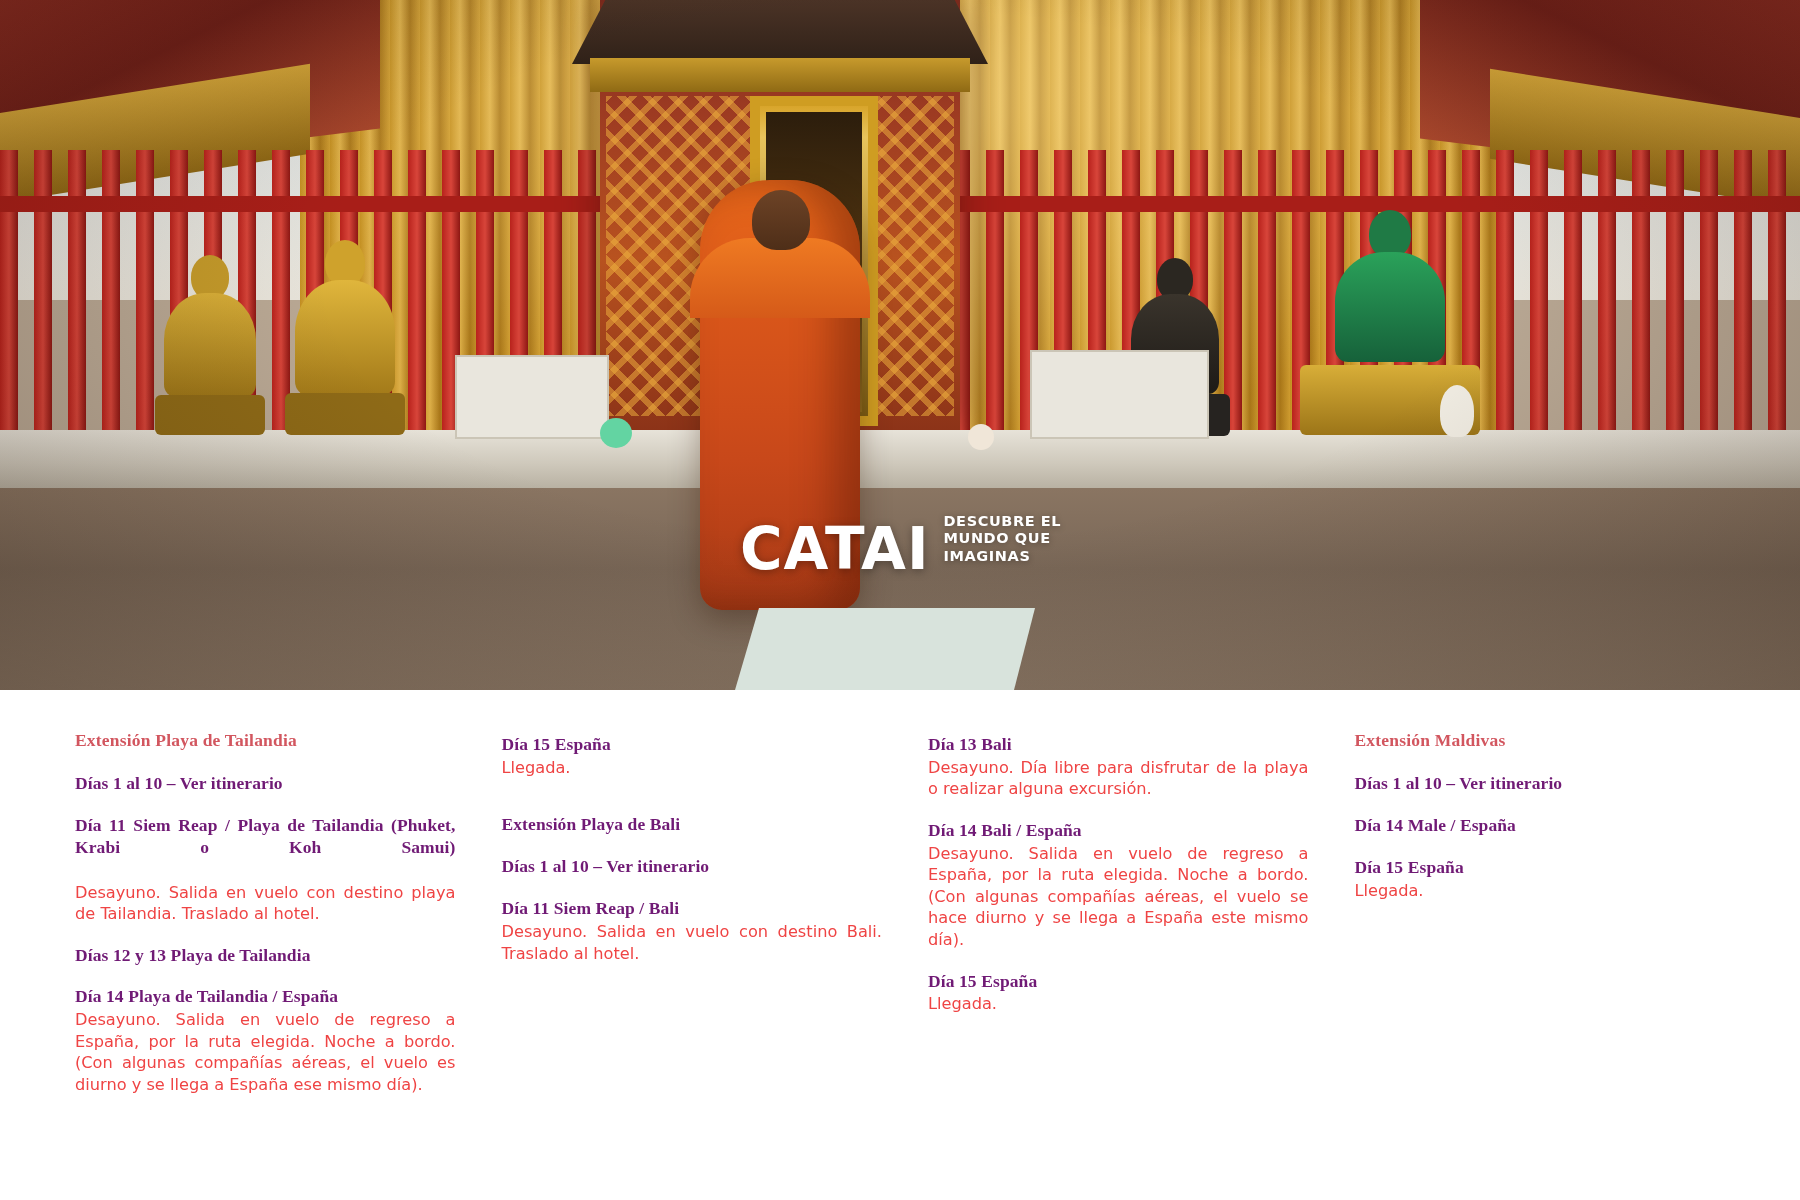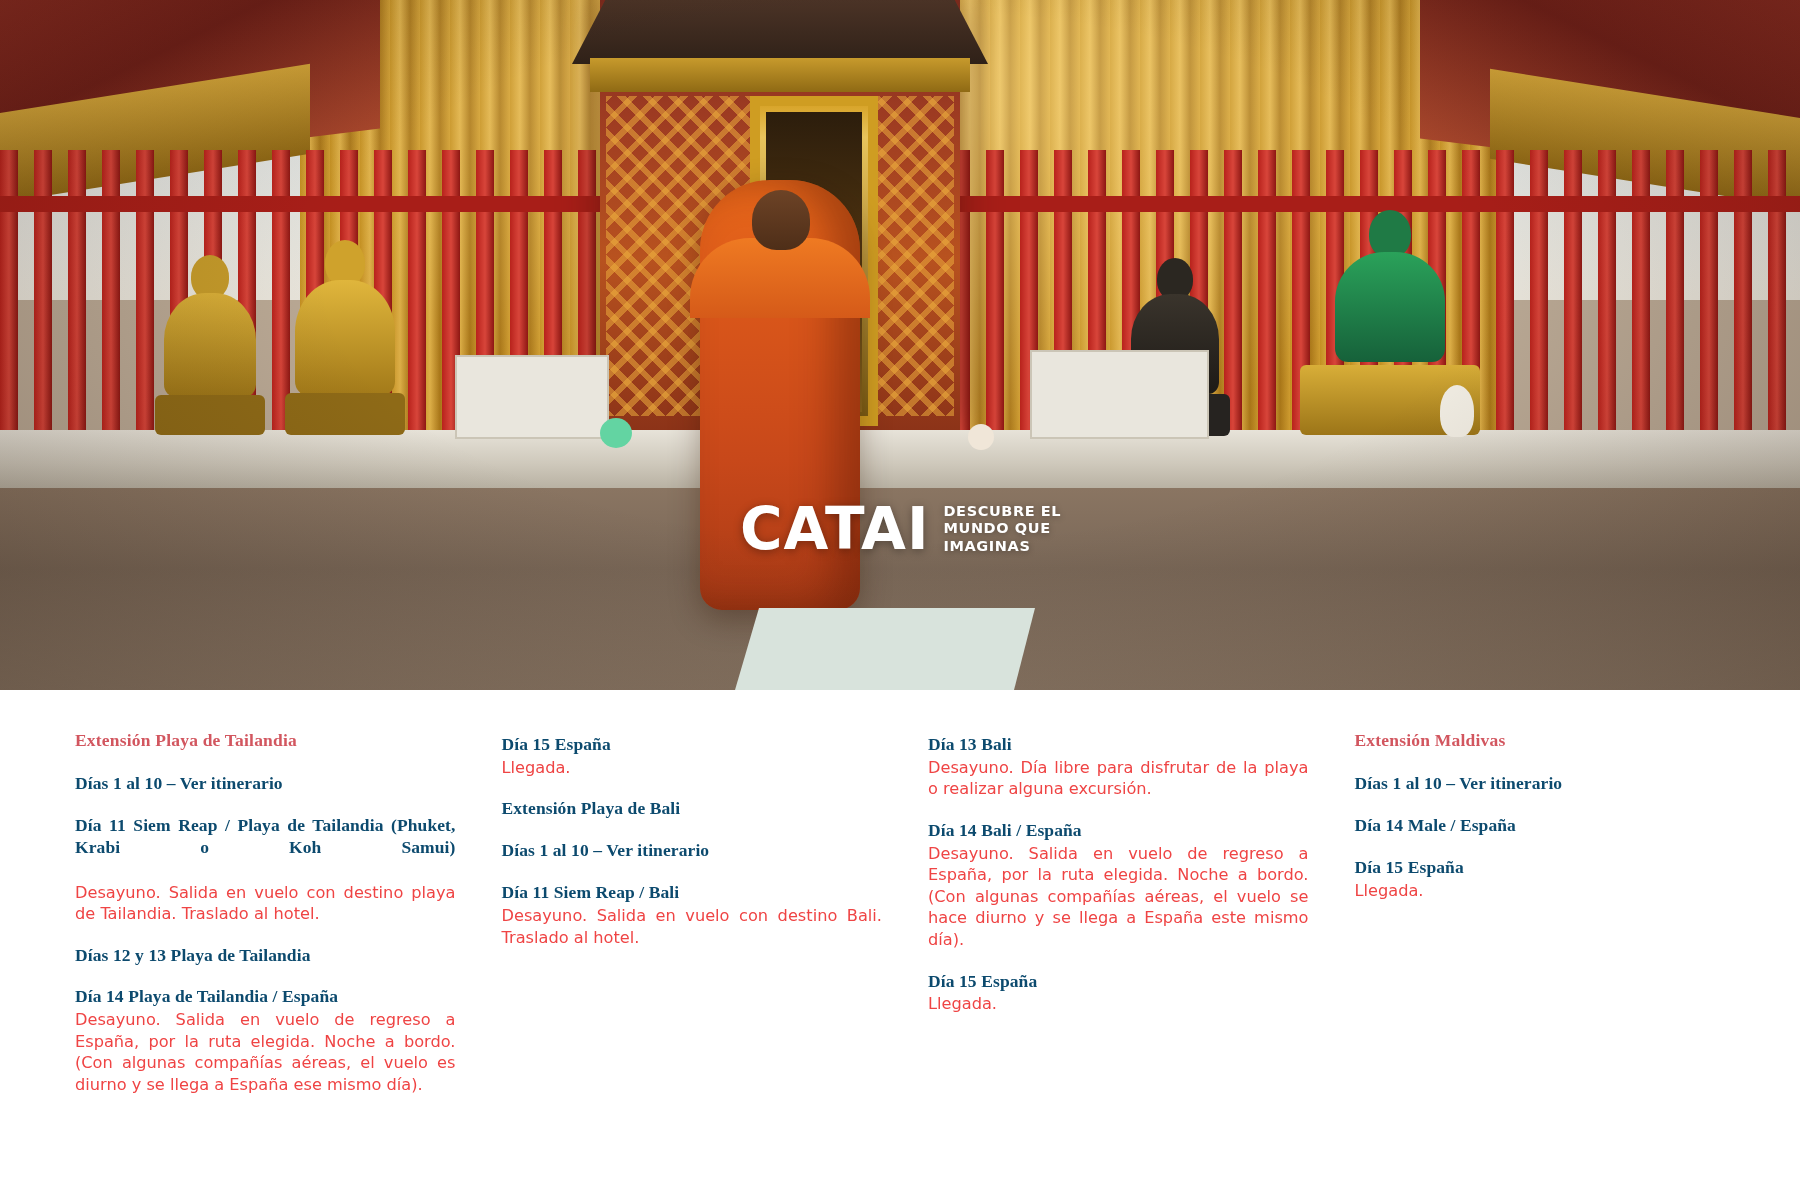--- a/index.html
+++ b/index.html
@@ -143,21 +143,21 @@
   }
 
   
   .logo-wrap{
     position:absolute;left:740px;top:500px;
     display:flex;align-items:center;gap:14px;
   }
   .logo-word{
     font-family:"DejaVu Sans", sans-serif;
     font-weight:bold;font-size:58px;letter-spacing:1px;color:#ffffff;
-    line-height:1;text-shadow:0 2px 10px rgba(0,0,0,.35);
+    line-height:1;text-shadow:0 2px 10px rgba(0,0,0,.35);margin-top:20px;
   }
   .logo-tag{
     color:#ffffff;font-family:"DejaVu Sans", sans-serif;font-weight:bold;
     font-size:14.5px;line-height:1.18;letter-spacing:.6px;
     text-shadow:0 1px 6px rgba(0,0,0,.35);
   }
 
   
   .trapezoid{
     position:absolute;left:735px;top:608px;width:300px;height:82px;
@@ -179,31 +179,31 @@
   .col.c3{padding-top:4px;}
   h3.section-title{
     margin:0 0 22px 0;
     font-family:"Liberation Serif", serif;
     font-weight:bold;font-size:17.5px;color:#d2565f;letter-spacing:.2px;
   }
   .blk{margin:0 0 20px 0;}
   .blk:last-child{margin-bottom:0;}
   .blk-head{
     font-family:"Liberation Serif", serif;
-    font-weight:bold;font-size:17.5px;color:#0c4a6e;
+    font-weight:bold;font-size:17.5px;color:#701a75;
     line-height:1.25;margin:0 0 1px 0;letter-spacing:.1px;
   }
   .blk-head.justified{text-align:justify;}
   .blk-head.justified::after{content:"";display:inline-block;width:100%;}
   .blk-body{
     font-family:"DejaVu Sans", sans-serif;
     font-size:16.2px;color:#ef4444;line-height:1.33;
     text-align:justify;margin:0;
   }
-  .blk.spacer-top{margin-top:20px;}
+  .blk.spacer-top{margin-top:36px;}
 </style>
 </head>
 <body>
 
 <div class="hero">
   <div class="sky"></div>
   <div class="stupa"></div>
   <div class="stupa-glow"></div>
 
   <div class="roofL"></div>

